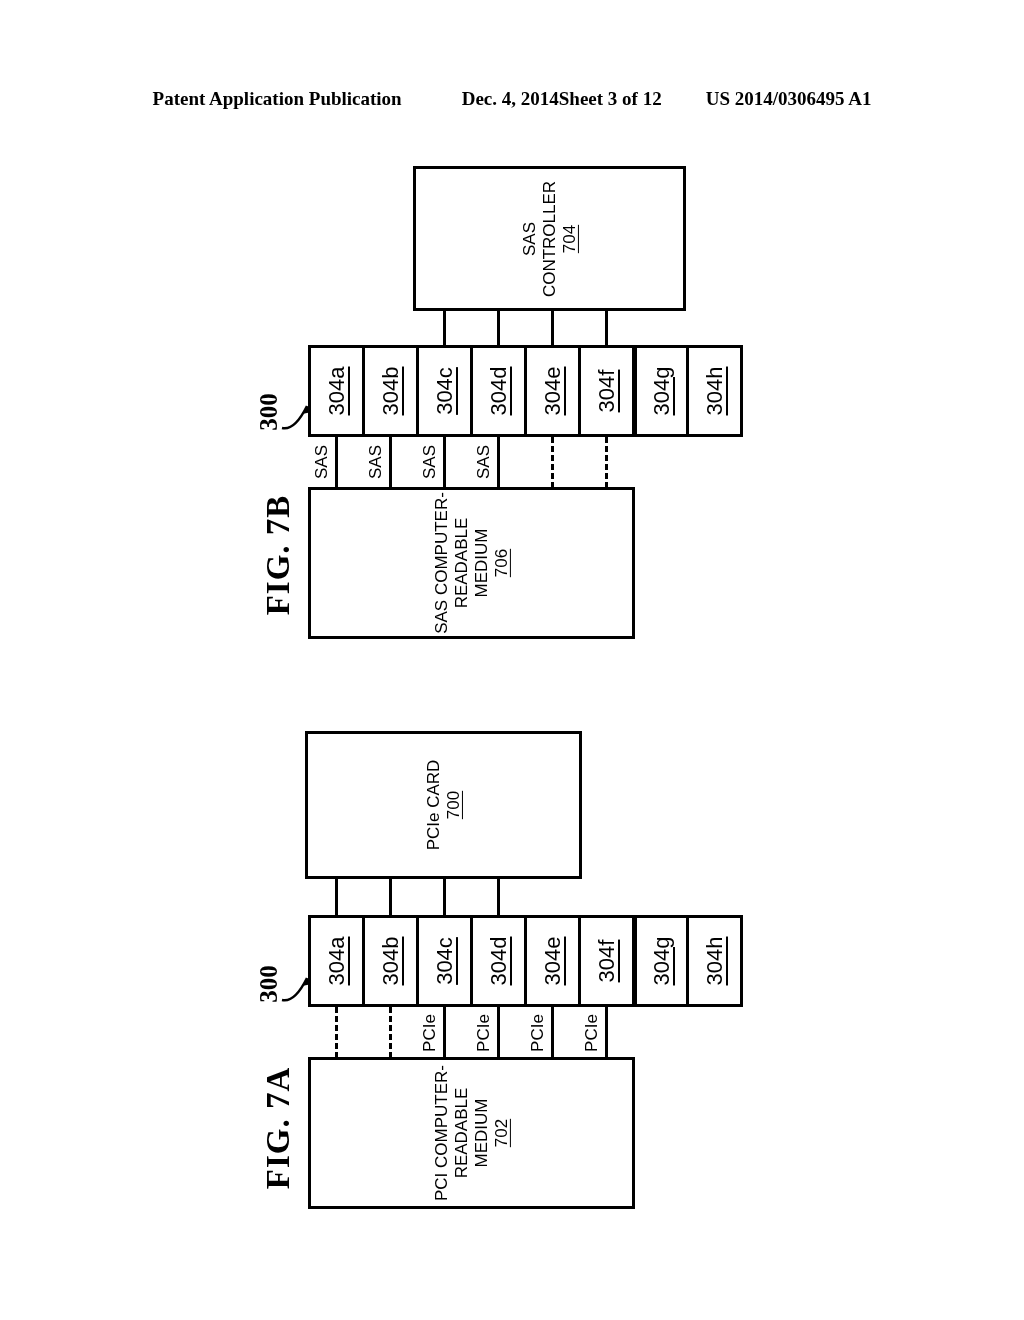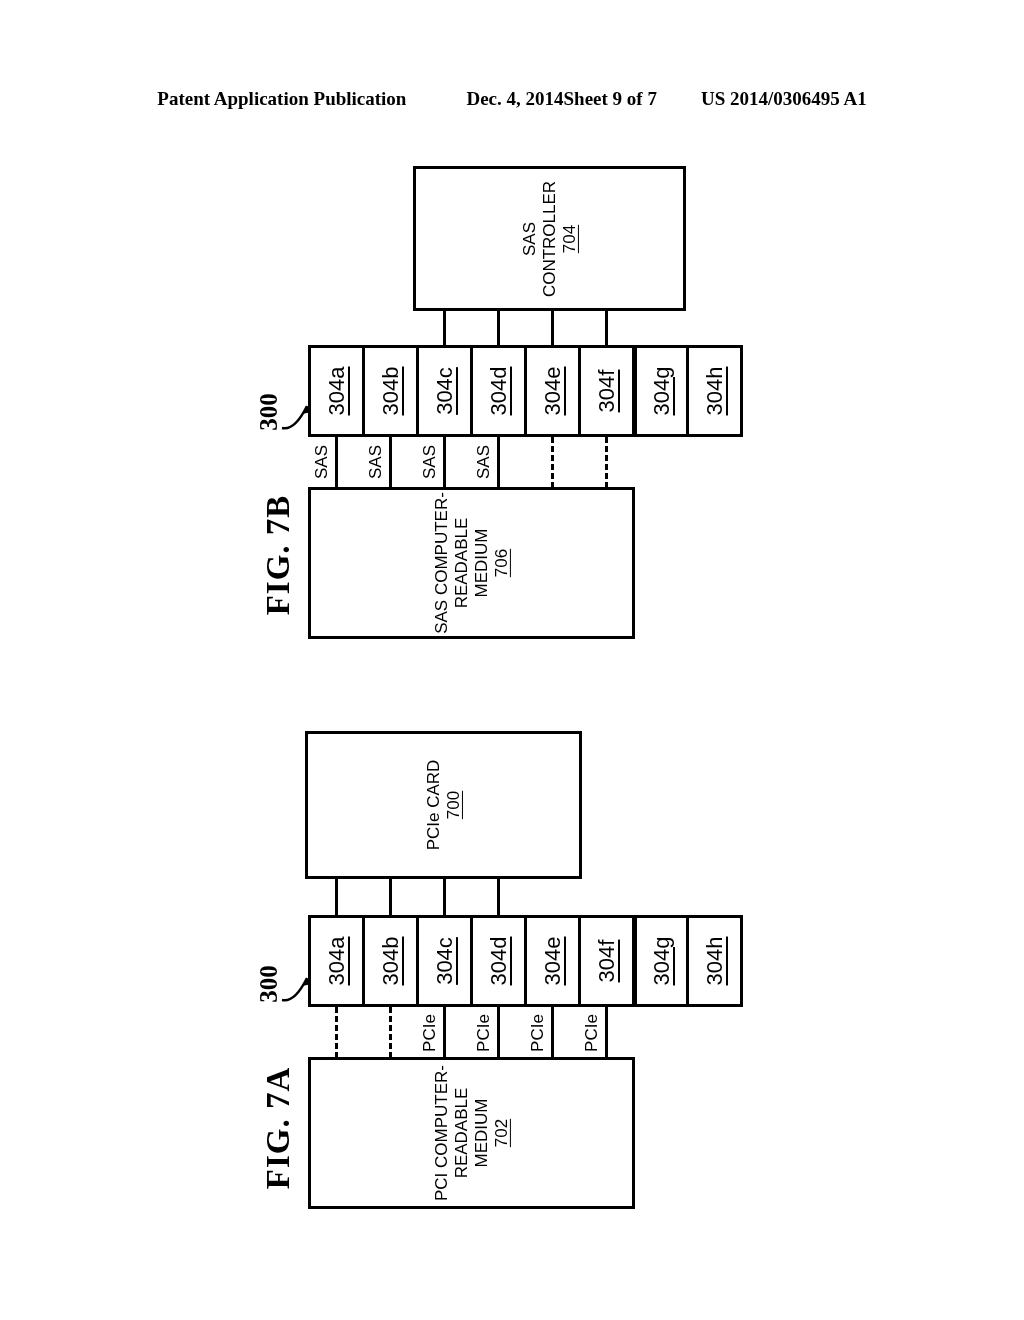--- a/index.html
+++ b/index.html
@@ -114,21 +114,21 @@
     transform:translate(-50%,-50%) rotate(-90deg);
   }
   .refarrow{position:absolute;}
 </style>
 </head>
 <body>
 
 <div class="page">
 
   <div class="hdr">
-    <span class="s1">Patent Application Publication</span><span class="s2">Dec. 4, 2014</span><span class="s3">Sheet 9 of 7</span><span>US 2014/0306495 A1</span>
+    <span class="s1">Patent Application Publication</span><span class="s2">Dec. 4, 2014</span><span class="s3">Sheet 3 of 12</span><span>US 2014/0306495 A1</span>
   </div>
 
   <div>
 
     <div class="figcap" style="left:278px;top:555px;">FIG. 7B</div>
 
     <div class="refnum" style="left:269px;top:412px;">300</div>
 
     <svg class="refarrow" style="left:274px;top:390px;width:50px;height:50px;" viewBox="0 0 50 50">
       <path d="M8,38 C16,40 24,34 33,16" stroke="#000" stroke-width="2.5" fill="none"></path>

